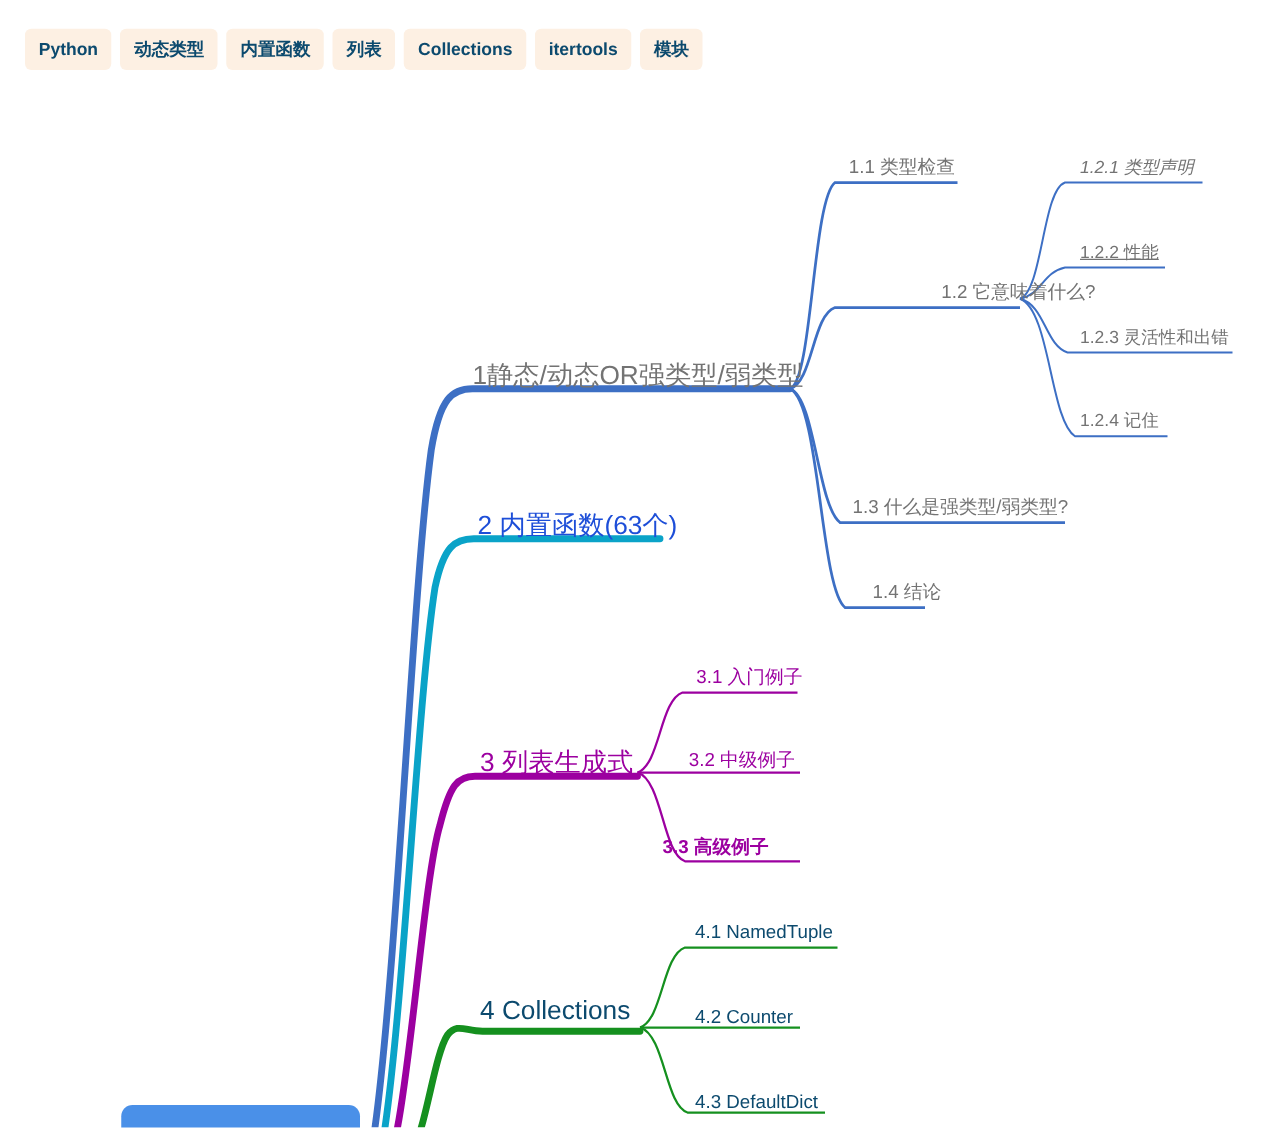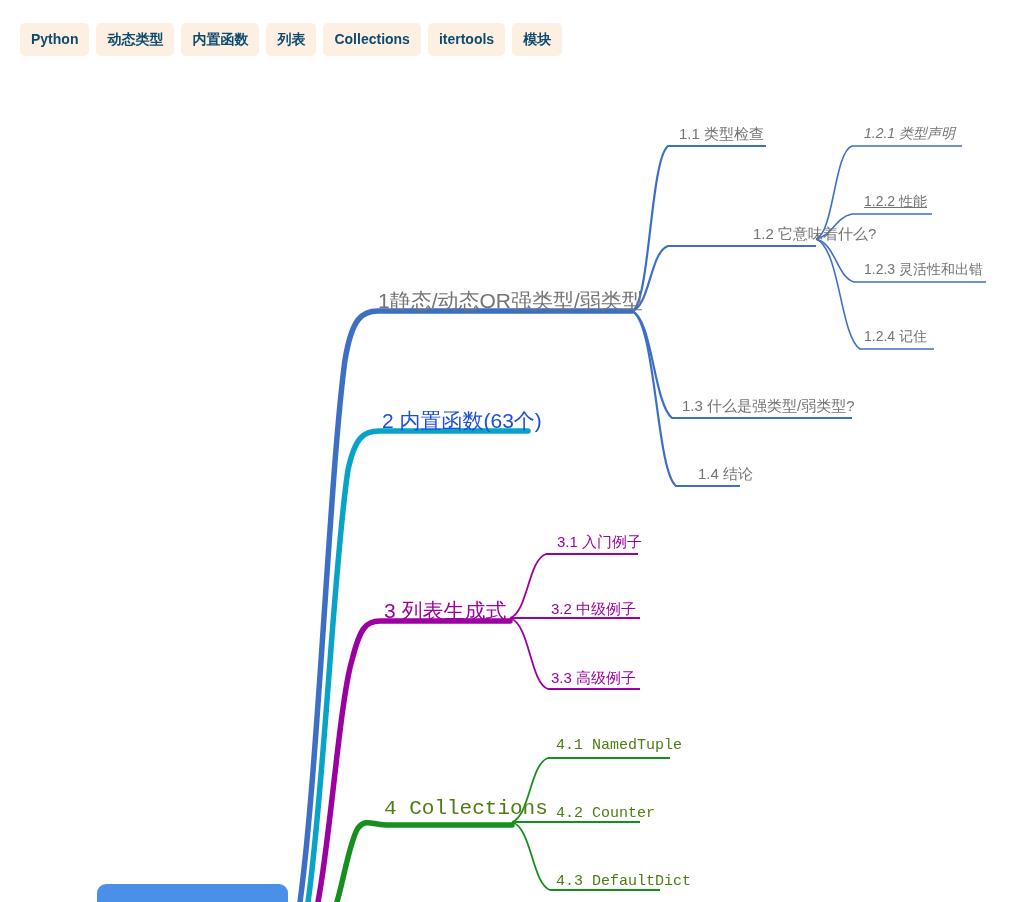--- a/index.html
+++ b/index.html
@@ -59,21 +59,21 @@
     cursor: pointer;
     user-select: none;
   }
   .lvl1 { font-size: 21px; }
   .lvl2 { font-size: 15px; }
   .lvl3 { font-size: 14px; }
 
   .c-blue   { color: #737373; }
   .c-cyan   { color: #1d4ed8; }
   .c-purple { color: #9c00a0; }
-  .c-green  { color: #4d7c0f; font-family: Liberation Mono, monospace; }
+  .c-green  { color: #0c4a6e; }
 
   
   #root-node {
     position: absolute;
     left: 97px;
     top: 884px;
     width: 191px;
     height: 46px;
     background: #4a90e8;
     border-radius: 9px;
@@ -143,21 +143,21 @@
   <div class="node-label lvl2 c-blue" style="left:682px; top:466px;margin-left:16px;">1.4  结论</div>
 
   <div class="node-label lvl1 c-cyan" style="left:382px; top:410px;">2  内置函数(63个)</div>
 
   <div class="node-label lvl1 c-purple" style="left:384px; top:600px;">3  列表生成式</div>
 
   <div class="node-label lvl2 c-purple" style="left:557px; top:534px;">3.1  入门例子</div>
 
   <div class="node-label lvl2 c-purple" style="left:551px; top:601px;">3.2  中级例子</div>
 
-  <div class="node-label lvl2 c-purple" style="left:551px; top:670px;">3.3  高级例子</div>
+  <div class="node-label lvl2 c-purple" style="left:530px; top:670px;font-weight:bold;">3.3  高级例子</div>
 
   <div class="node-label lvl1 c-green" style="left:384px; top:798px;">4  Collections</div>
 
   <div class="node-label lvl2 c-green" style="left:556px; top:738px;">4.1  NamedTuple</div>
 
   <div class="node-label lvl2 c-green" style="left:556px; top:806px;">4.2  Counter</div>
 
   <div class="node-label lvl2 c-green" style="left:556px; top:874px;">4.3  DefaultDict</div>
 
   <div id="root-node"></div>

